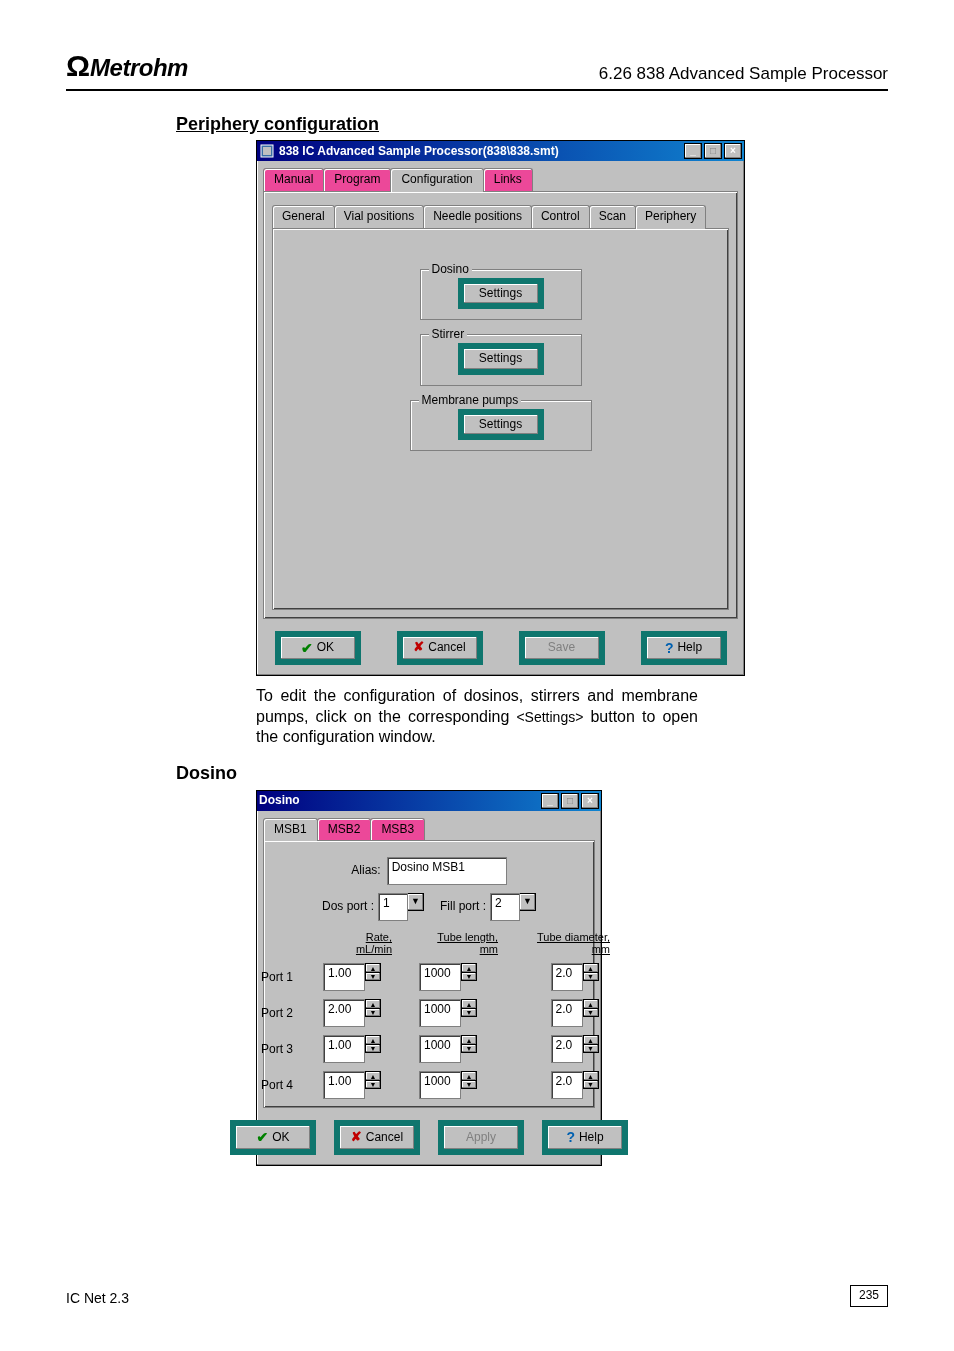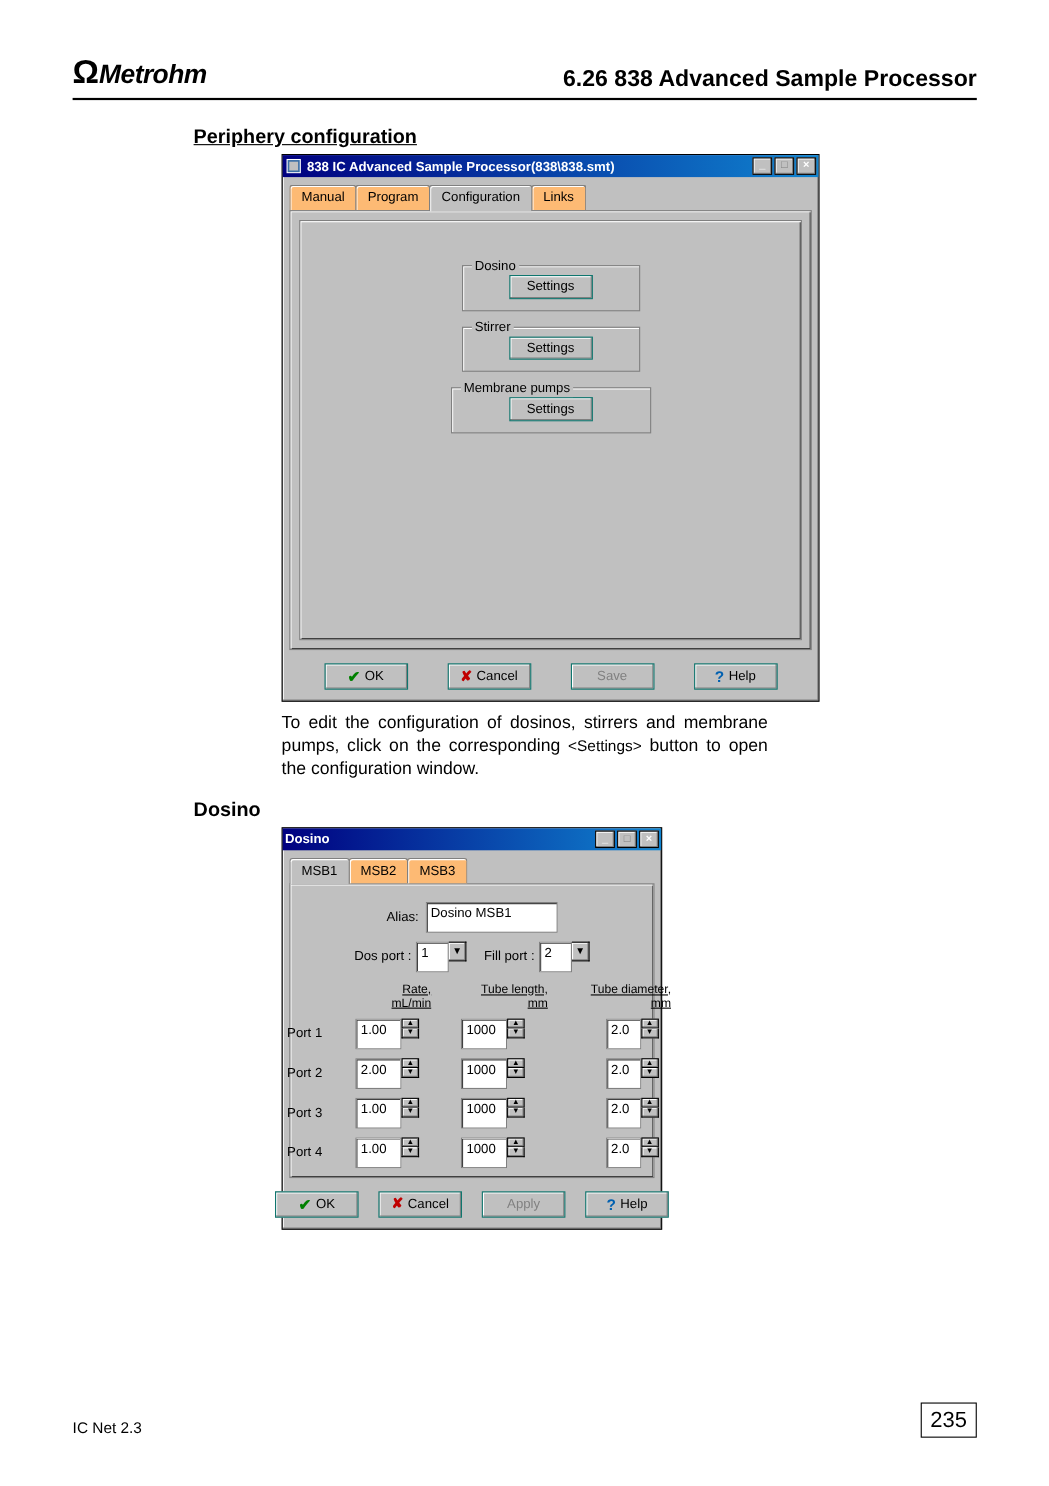--- a/index.html
+++ b/index.html
@@ -14,21 +14,21 @@
     padding:46px 66px 40px 66px;
     position:relative;
     box-sizing:border-box;
     min-height:1351px;
   }
   
   .header{display:flex;justify-content:space-between;align-items:flex-end;margin-bottom:4px;}
   .logo{display:flex;align-items:baseline;gap:2px;}
   .logo .omega{font-size:30px;font-weight:bold;letter-spacing:-2px;}
   .logo .brand{font-size:24px;font-weight:900;font-style:italic;letter-spacing:-0.5px;}
-  .chapter{font-weight:700;font-size:21px;}
+  .chapter{font-weight:400;font-size:17px;}
   .hr{height:2px;background:#000;margin-bottom:22px;}
   
   .h2{font-weight:900;font-size:18px;margin:10px 0 4px 110px;text-decoration:underline;}
   .h2b{font-weight:900;font-size:18px;margin:14px 0 4px 110px;}
   
   .para{margin:10px 190px 0 190px;font-size:16px;text-align:justify;}
   .para b{font-weight:400;font-size:14px;}
   
   .win{
     margin-left:190px;
@@ -52,21 +52,21 @@
     border:1px solid #000;
     box-shadow:inset -1px -1px 0 #808080,inset 1px 1px 0 #fff;
     margin-left:2px;display:flex;align-items:center;justify-content:center;
     font-size:10px;font-family:Arial;line-height:1;
   }
   .tbtn.disabled{color:#808080;box-shadow:inset -1px -1px 0 #808080,inset 1px 1px 0 #fff;}
   
   .tabs{display:flex;align-items:flex-end;padding:6px 6px 0 6px;}
   .tab{
     padding:3px 10px 3px 10px;border:1px solid #808080;border-bottom:none;
-    background:#fdba74;margin-right:-1px;
+    background:#ec4899;margin-right:-1px;
     border-top-left-radius:3px;border-top-right-radius:3px;
     box-shadow:inset 1px 1px 0 #fff;
   }
   .tab.active{background:#c0c0c0;position:relative;top:1px;padding-bottom:4px;}
   .tabpanel{
     margin:0 6px 6px 6px;border:1px solid #808080;
     box-shadow:inset 1px 1px 0 #fff,inset -1px -1px 0 #404040;
     background:#c0c0c0;padding:8px;
   }
   
@@ -77,21 +77,21 @@
     border:1px solid #808080;box-shadow:inset 1px 1px 0 #fff,inset -1px -1px 0 #404040;
     padding:40px 20px 50px 20px;min-height:290px;
     display:flex;flex-direction:column;align-items:center;gap:14px;
   }
   
   .group{border:1px solid #808080;box-shadow:inset 1px 1px 0 #fff;padding:8px 20px 10px 20px;position:relative;width:120px;text-align:center;}
   .group .legend{position:absolute;top:-8px;left:8px;background:#c0c0c0;padding:0 3px;font-size:12px;}
   
   .btn{
     display:inline-flex;align-items:center;justify-content:center;gap:4px;
-    background:#c0c0c0;border:1px solid #0f766e;
+    background:#c0c0c0;border:6px solid #0f766e;
     box-shadow:inset -1px -1px 0 #808080,inset 1px 1px 0 #fff;
     padding:2px 10px;min-width:54px;font-size:12px;
   }
   .btn.disabled{color:#808080;}
   .btnrow{display:flex;justify-content:center;gap:36px;padding:6px 0 10px 0;}
   .btnrow.tight{gap:18px;padding:6px 0 10px 0;}
   .check{color:#008000;font-weight:bold;font-size:14px;}
   .cross{color:#c00000;font-weight:bold;font-size:13px;}
   .qmark{color:#0060b0;font-weight:bold;font-size:14px;}
   .formrow{display:flex;align-items:center;gap:6px;margin:8px 0;justify-content:center;}
@@ -123,21 +123,21 @@
   }
   .spin .arrow{
     flex:1;background:#c0c0c0;border:1px solid #000;
     box-shadow:inset -1px -1px 0 #808080,inset 1px 1px 0 #fff;
     font-size:7px;display:flex;align-items:center;justify-content:center;line-height:1;
   }
   .spin .arrow+.arrow{border-top:none;}
   .setrow{display:flex;justify-content:center;margin:16px 0 4px 0;}
   
   .footer{position:absolute;bottom:44px;left:66px;right:66px;display:flex;justify-content:space-between;align-items:flex-end;font-size:14px;}
-  .footer .pgbox{border:1px solid #000;padding:2px 8px;font-size:20px;}
+  .footer .pgbox{border:1px solid #000;padding:2px 8px;font-size:12px;}
 </style>
 </head>
 <body>
 
 <div class="page">
 
   <div class="header">
     <div class="logo">
       <span class="omega">Ω</span>
       <span class="brand">Metrohm</span>
@@ -164,20 +164,28 @@
     </div>
 
     <div class="tabs">
       <span class="tab">Manual</span>
       <span class="tab">Program</span>
       <span class="tab active">Configuration</span>
       <span class="tab">Links</span>
     </div>
 
     <div class="tabpanel">
+      <div class="inner-tabs">
+        <span class="inner-tab">General</span>
+        <span class="inner-tab">Vial positions</span>
+        <span class="inner-tab">Needle positions</span>
+        <span class="inner-tab">Control</span>
+        <span class="inner-tab">Scan</span>
+        <span class="inner-tab active">Periphery</span>
+      </div>
       <div class="inner-panel">
         <div class="group">
           <span class="legend">Dosino</span>
           <span class="btn">Settings</span>
         </div>
         <div class="group">
           <span class="legend">Stirrer</span>
           <span class="btn">Settings</span>
         </div>
         <div class="group" style="width:140px;">

